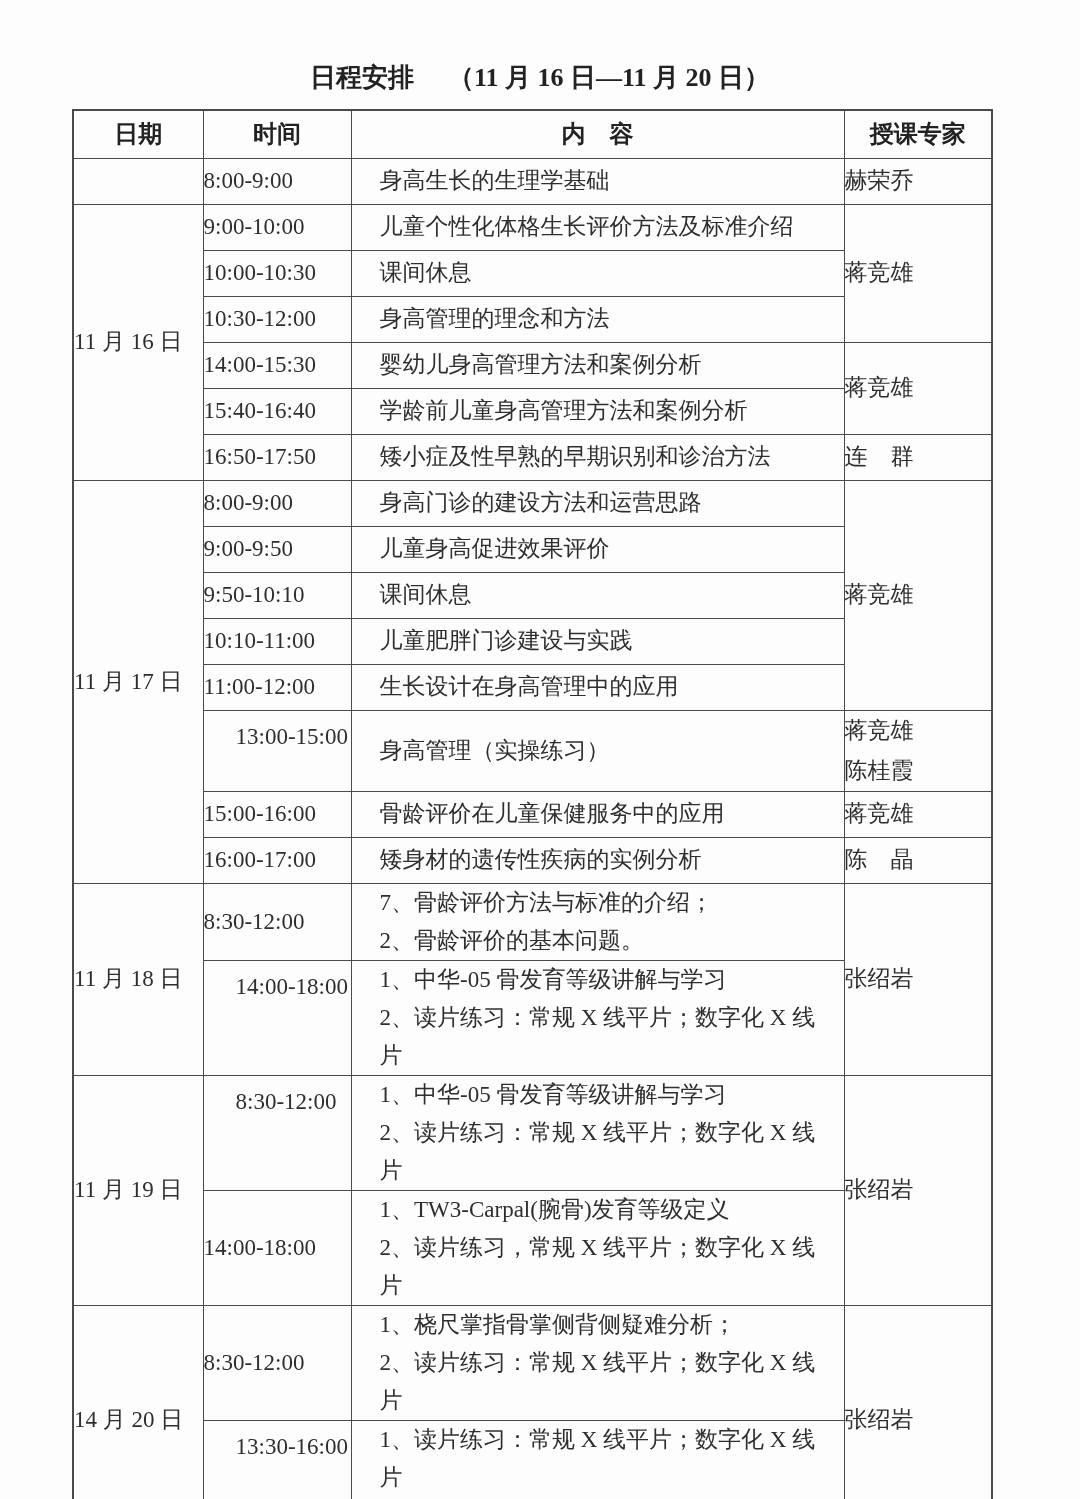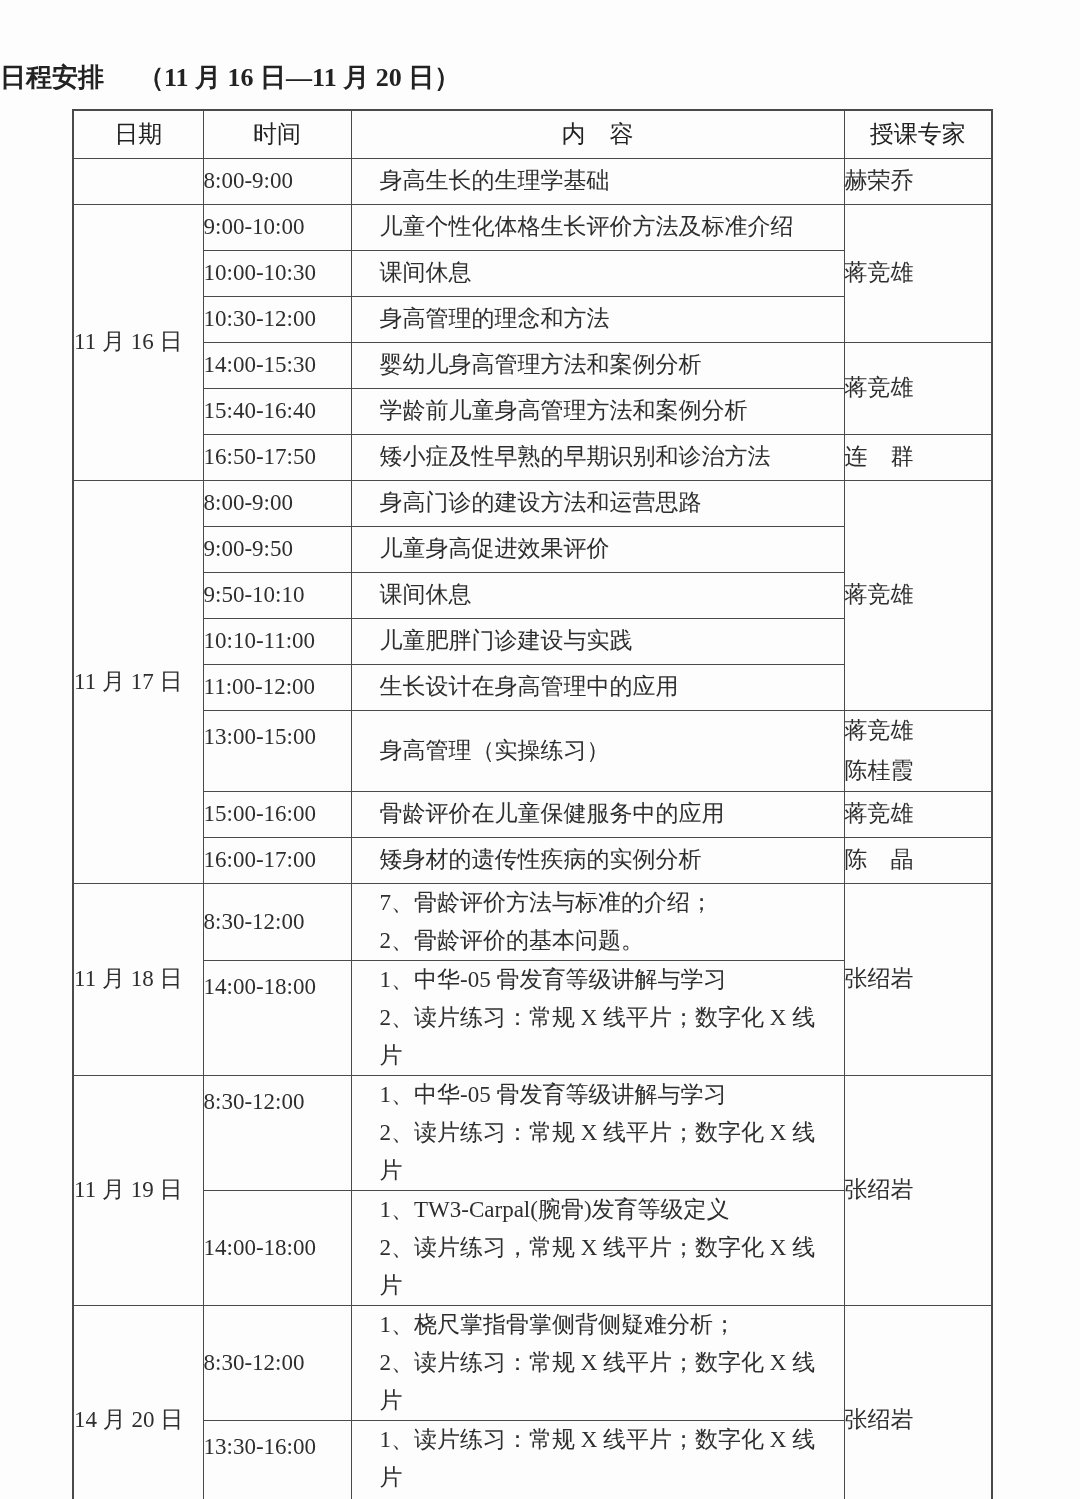--- a/index.html
+++ b/index.html
@@ -14,20 +14,21 @@
   .page { width: 1080px; padding-top: 48px; }
 
   .doc-title {
     text-align: center;
     font-size: 43px;
     font-weight: bold;
     letter-spacing: 1px;
     color: #1f1f1f;
   }
   .doc-subtitle {
+    text-align: center;
     font-size: 26px;
     font-weight: bold;
     margin-top: 12px;
     color: #222;
   }
   .doc-subtitle .gap { display: inline-block; width: 34px; }
 
   table.schedule {
     border-collapse: collapse;
     table-layout: fixed;
@@ -41,33 +42,33 @@
   col.c-expert { width: 148px; }
 
   th, td {
     border: 1px solid #4a4a4a;
     vertical-align: middle;
     font-size: 23px;
     color: #2e2e2e;
   }
   th {
     height: 48px;
-    font-weight: normal;
+    font-weight: bold;
     font-size: 24px;
     text-align: center;
     color: #222;
   }
   td.kind-date, td.kind-time, td.kind-expert { text-align: left; margin-left: 20px; }
   td.kind-content { text-align: left; padding-left: 28px; padding-right: 8px; }
 
   tr.h-single { height: 46px; }
   tr.h-double { height: 77px; }
   tr.h-tall   { height: 80px; }
 
-  td.v-top { vertical-align: top; padding-top: 11px; }
+  td.v-top { vertical-align: top; padding-top: 11px; padding-left: 32px; }
 
   td .line { line-height: 30px; }
   td.multi .line { line-height: 38px; }
   td.kind-expert.multi .line { line-height: 40px; }
 </style>
 </head>
 <body>
 
 <div class="page">
   <div class="doc-subtitle">

